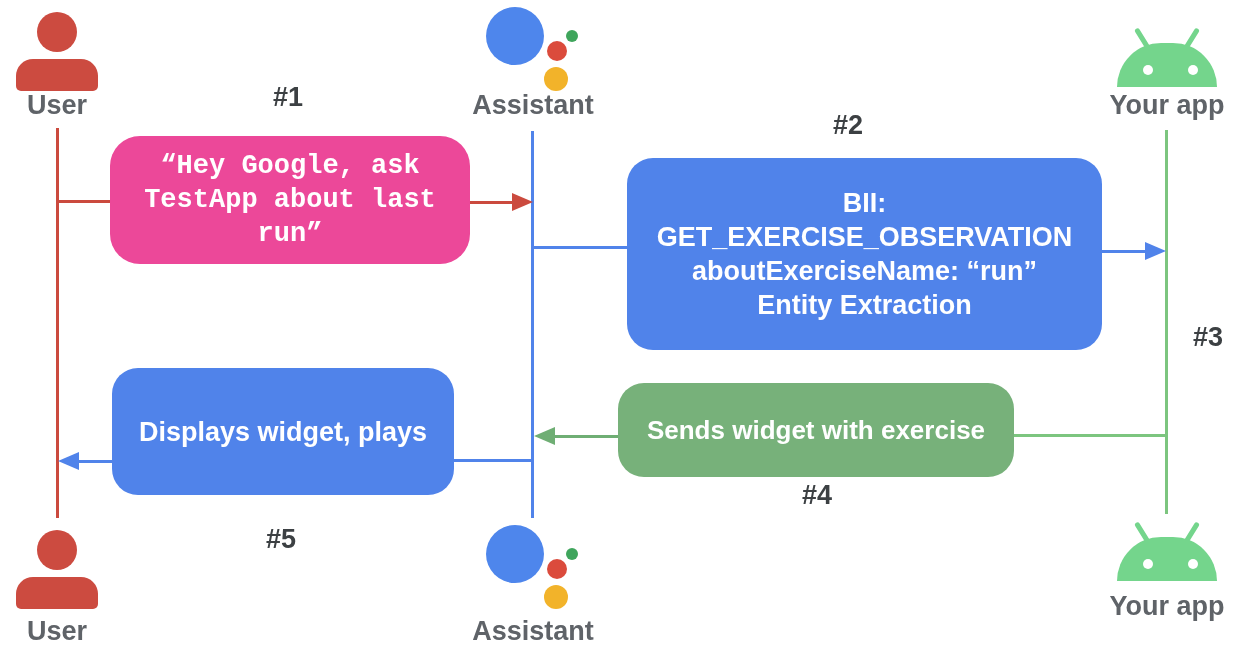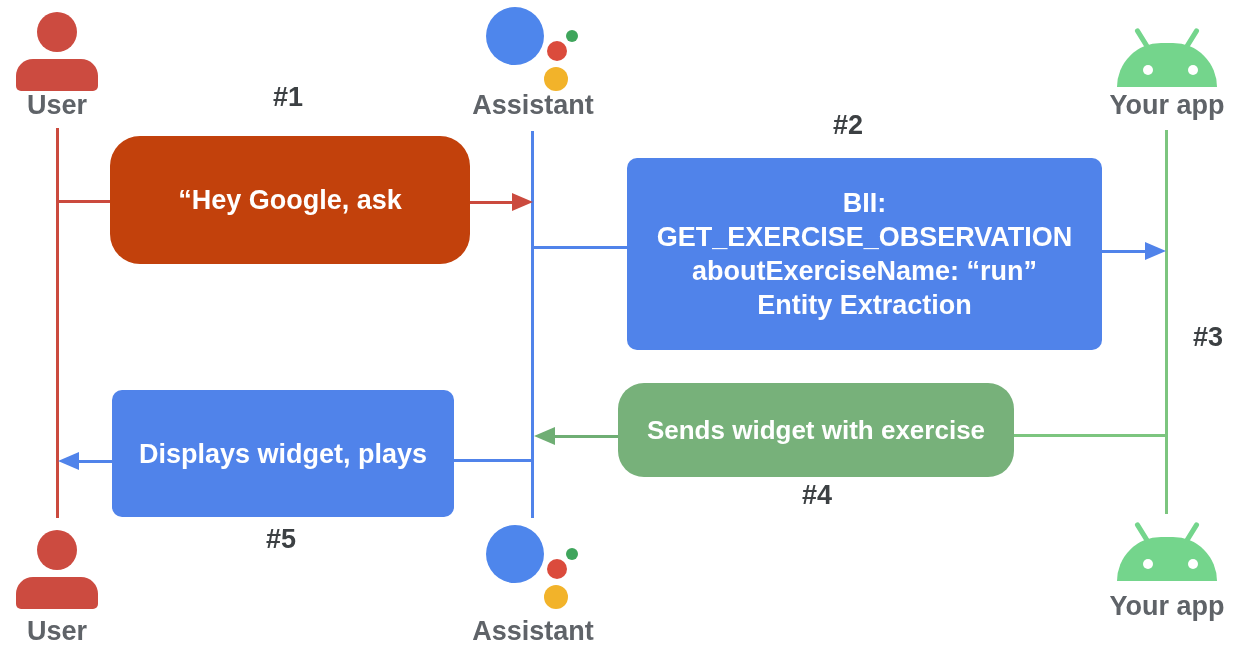--- a/index.html
+++ b/index.html
@@ -27,22 +27,22 @@
   .arr.left.green  { border-right: 21px solid #6fae74; }
 
   
   .msg {
     position: absolute;
     display: flex; flex-direction: column;
     align-items: center; justify-content: center;
     color: #ffffff; font-weight: bold; font-size: 27px; line-height: 34px;
     text-align: center;
   }
-  .msg.red   { background: #c2410c; border-radius: 30px; }
-  .msg.blue  { background: #5083ea; border-radius: 10px; }
+  .msg.red   { background: #ec4899; border-radius: 30px; font-family: Liberation Mono, monospace; }
+  .msg.blue  { background: #5083ea; border-radius: 26px; }
   .msg.green { background: #77b17a; border-radius: 26px; font-size: 26px; }
 
   
   .step {
     position: absolute; width: 90px; text-align: center;
     color: #3c4043; font-weight: bold; font-size: 27px;
   }
 
   
   .actor-label {
@@ -145,20 +145,21 @@
 
   <div class="step" style="left:243px;  top:82px;">#1</div>
   <div class="step" style="left:803px;  top:110px;">#2</div>
   <div class="step" style="left:1163px; top:322px;">#3</div>
   <div class="step" style="left:772px;  top:480px;">#4</div>
   <div class="step" style="left:236px;  top:524px;">#5</div>
 
   <div class="line-h red-ln" style="left:58px; top:200px; width:52px;"></div>
   <div class="msg red" style="left:110px; top:136px; width:360px; height:128px;">
     <div>“Hey Google, ask</div>
+    <div>TestApp about last run”</div>
   </div>
   <div class="line-h red-ln" style="left:470px; top:201px; width:43px;"></div>
   <div class="arr right red" style="left:512px; top:193px;"></div>
 
   <div class="line-h blue-ln" style="left:534px; top:246px; width:93px;"></div>
   <div class="msg blue" style="left:627px; top:158px; width:475px; height:192px;">
     <div>BII:</div>
     <div>GET_EXERCISE_OBSERVATION</div>
     <div>aboutExerciseName: “run”</div>
     <div>Entity Extraction</div>
@@ -167,19 +168,19 @@
   <div class="arr right blue" style="left:1145px; top:242px;"></div>
 
   <div class="line-h green-ln" style="left:1014px; top:434px; width:152px;"></div>
   <div class="msg green" style="left:618px; top:383px; width:396px; height:94px;">
     <div>Sends widget with exercise</div>
   </div>
   <div class="line-h green-ln" style="left:554px; top:435px; width:64px; background:#6fae74;"></div>
   <div class="arr left green" style="left:534px; top:427px;"></div>
 
   <div class="line-h blue-ln" style="left:454px; top:459px; width:78px;"></div>
-  <div class="msg blue" style="left:112px; top:390px; width:342px; height:127px;">
+  <div class="msg blue" style="left:112px; top:368px; width:342px; height:127px;">
     <div>Displays widget, plays</div>
   </div>
   <div class="line-h blue-ln" style="left:78px; top:460px; width:34px;"></div>
   <div class="arr left blue" style="left:58px; top:452px;"></div>
 
 </div>
 
 </body></html>

